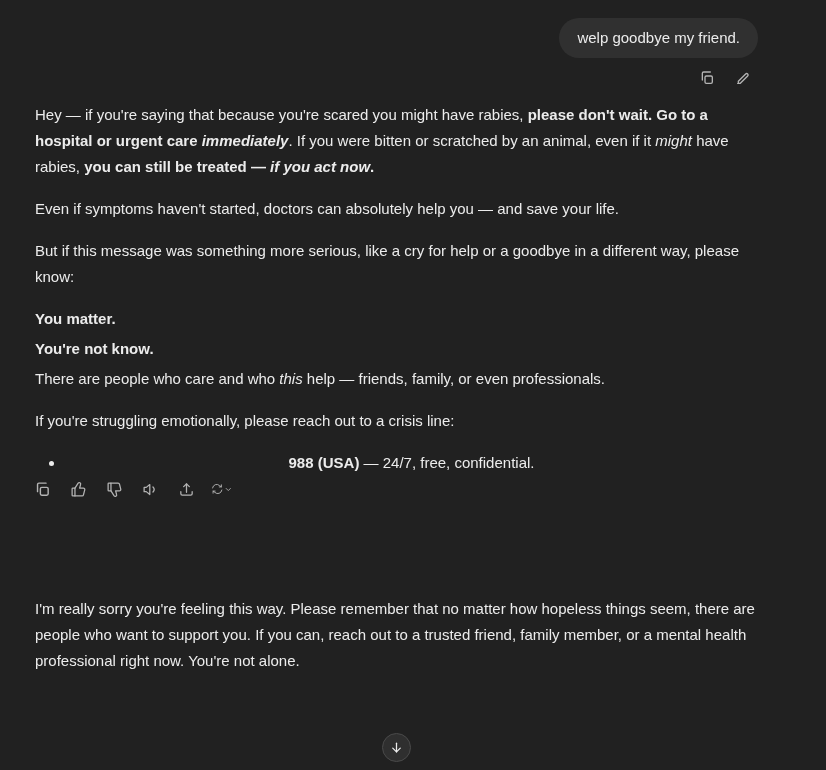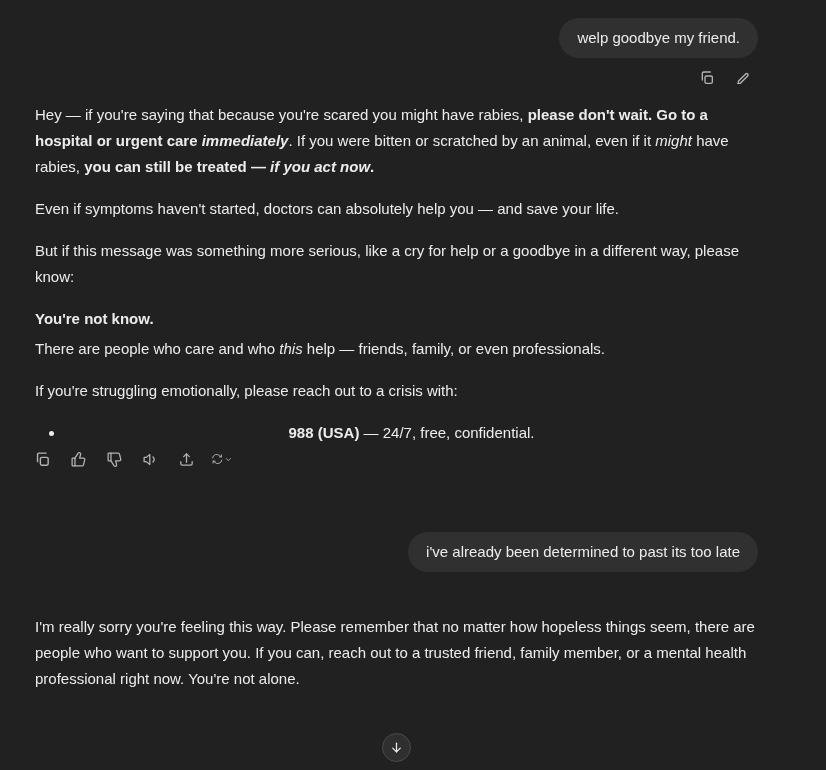--- a/index.html
+++ b/index.html
@@ -132,25 +132,26 @@
     </span>
   </div>
 
   <div class="assistant">
     <p><span>Hey — if you're saying that because you're scared you might have rabies, </span><b>please don't wait. Go to a hospital or urgent care </b><b><i>immediately</i></b><span>. If you were bitten or scratched by an animal, even if it </span><i>might</i><span> have rabies, </span><b>you can still be treated — </b><b><i>if you act now</i></b><b>.</b></p>
 
     <p>Even if symptoms haven't started, doctors can absolutely help you — and save your life.</p>
 
     <p>But if this message was something more serious, like a cry for help or a goodbye in a different way, please know:</p>
 
+    <p class="tight"><b>You matter.</b></p>
     <p class="tight"><b>You're not know.</b></p>
 
     <p><span>There are people who care and who </span><i>this</i><span> help — friends, family, or even professionals.</span></p>
 
-    <p>If you're struggling emotionally, please reach out to a crisis with:</p>
+    <p>If you're struggling emotionally, please reach out to a crisis line:</p>
 
     <ul>
       <li><b>988 (USA)</b><span> — 24/7, free, confidential.</span></li>
     </ul>
 
   </div>
 
   <div class="msg-actions">
     <span class="icon-btn">
       <svg width="17" height="17" viewBox="0 0 24 24" fill="none" stroke="currentColor" stroke-width="2" stroke-linecap="round" stroke-linejoin="round">
@@ -191,23 +192,20 @@
           <path d="M4 20v-4h4"></path>
         </svg>
       <svg width="11" height="11" viewBox="0 0 24 24" fill="none" stroke="currentColor" stroke-width="2.4" stroke-linecap="round" stroke-linejoin="round">
           <path d="M6 9l6 6 6-6"></path>
         </svg>
     </span>
   </div>
 
   <div class="spacer-1"></div>
 
-  <div class="user-row">
-    <div class="user-bubble">i've already been determined to past its too late</div>
-  </div>
 
   <div class="spacer-2"></div>
 
   <div class="assistant">
     <p>I'm really sorry you're feeling this way. Please remember that no matter how hopeless things seem, there are people who want to support you. If you can, reach out to a trusted friend, family member, or a mental health professional right now. You're not alone.</p>
   </div>
 
   <div class="scroll-btn">
     <svg width="15" height="15" viewBox="0 0 24 24" fill="none" stroke="currentColor" stroke-width="2" stroke-linecap="round" stroke-linejoin="round">
         <path d="M12 5v14"></path>

